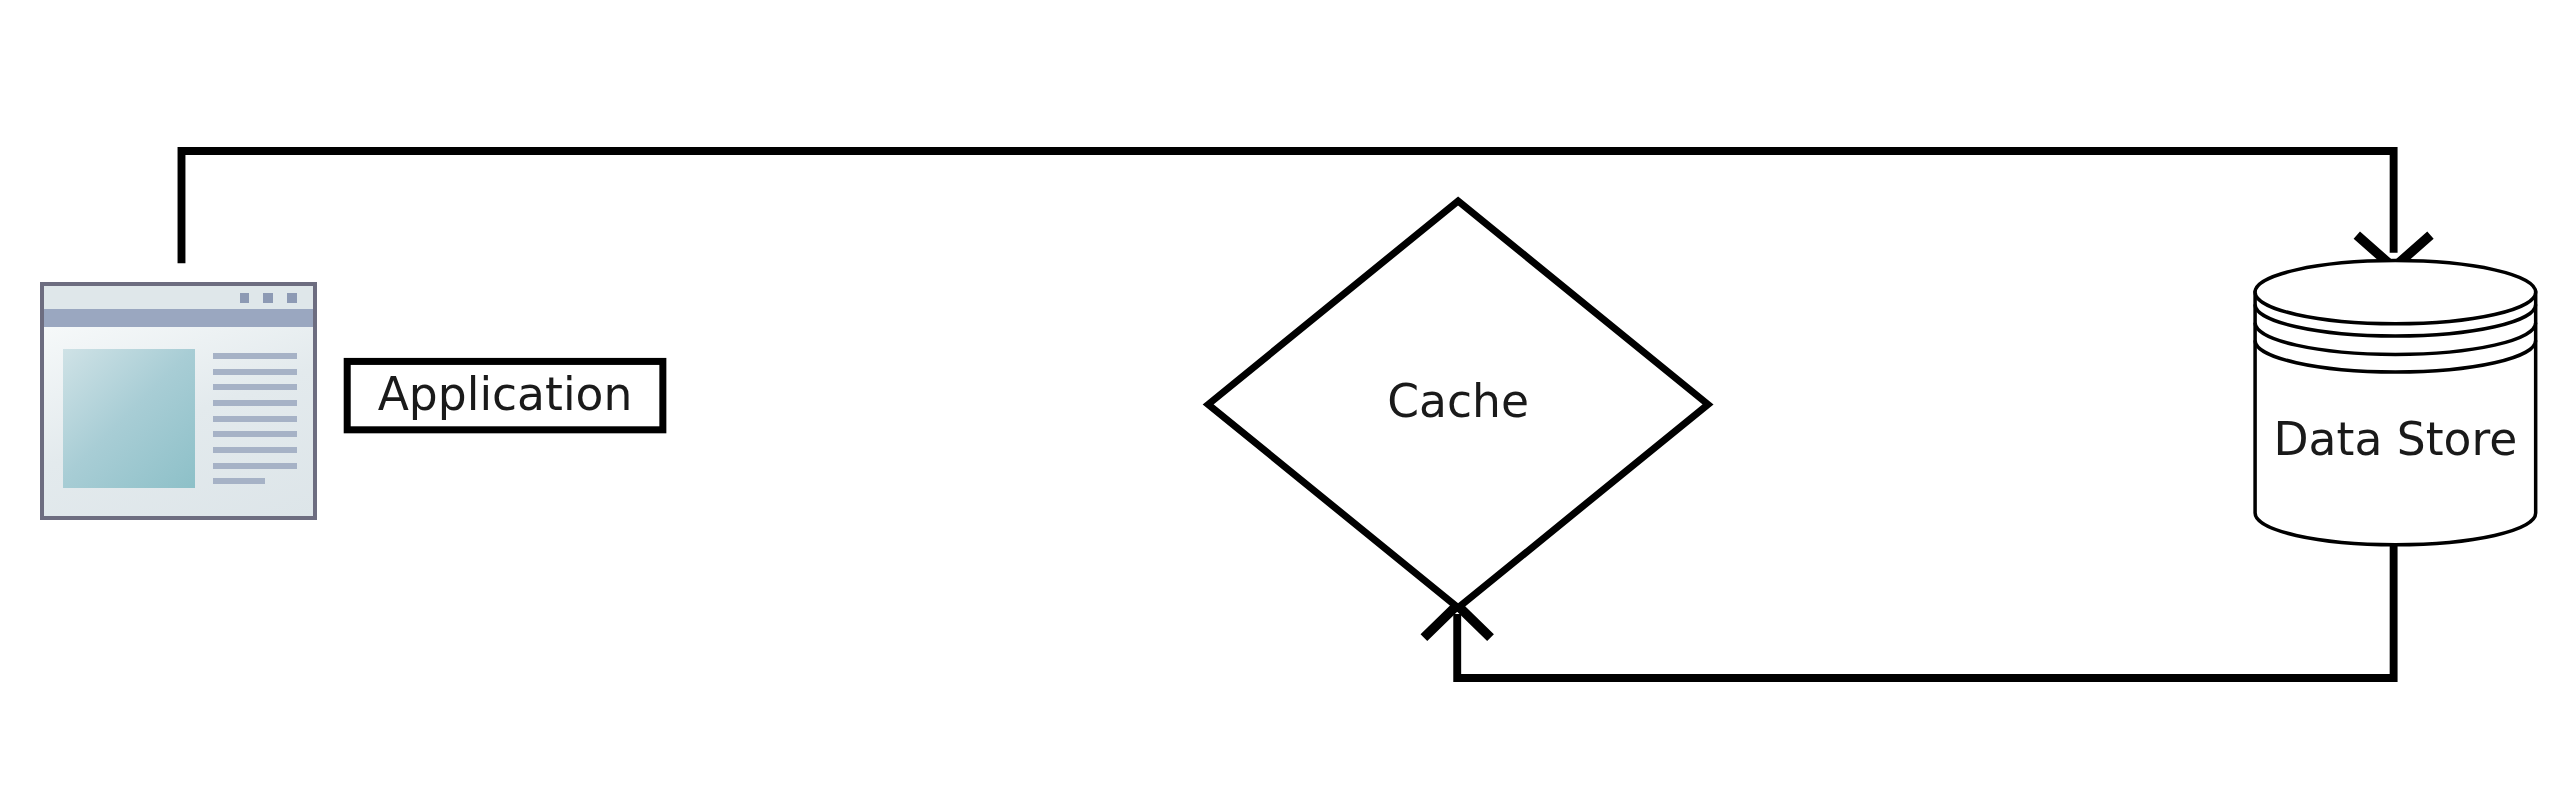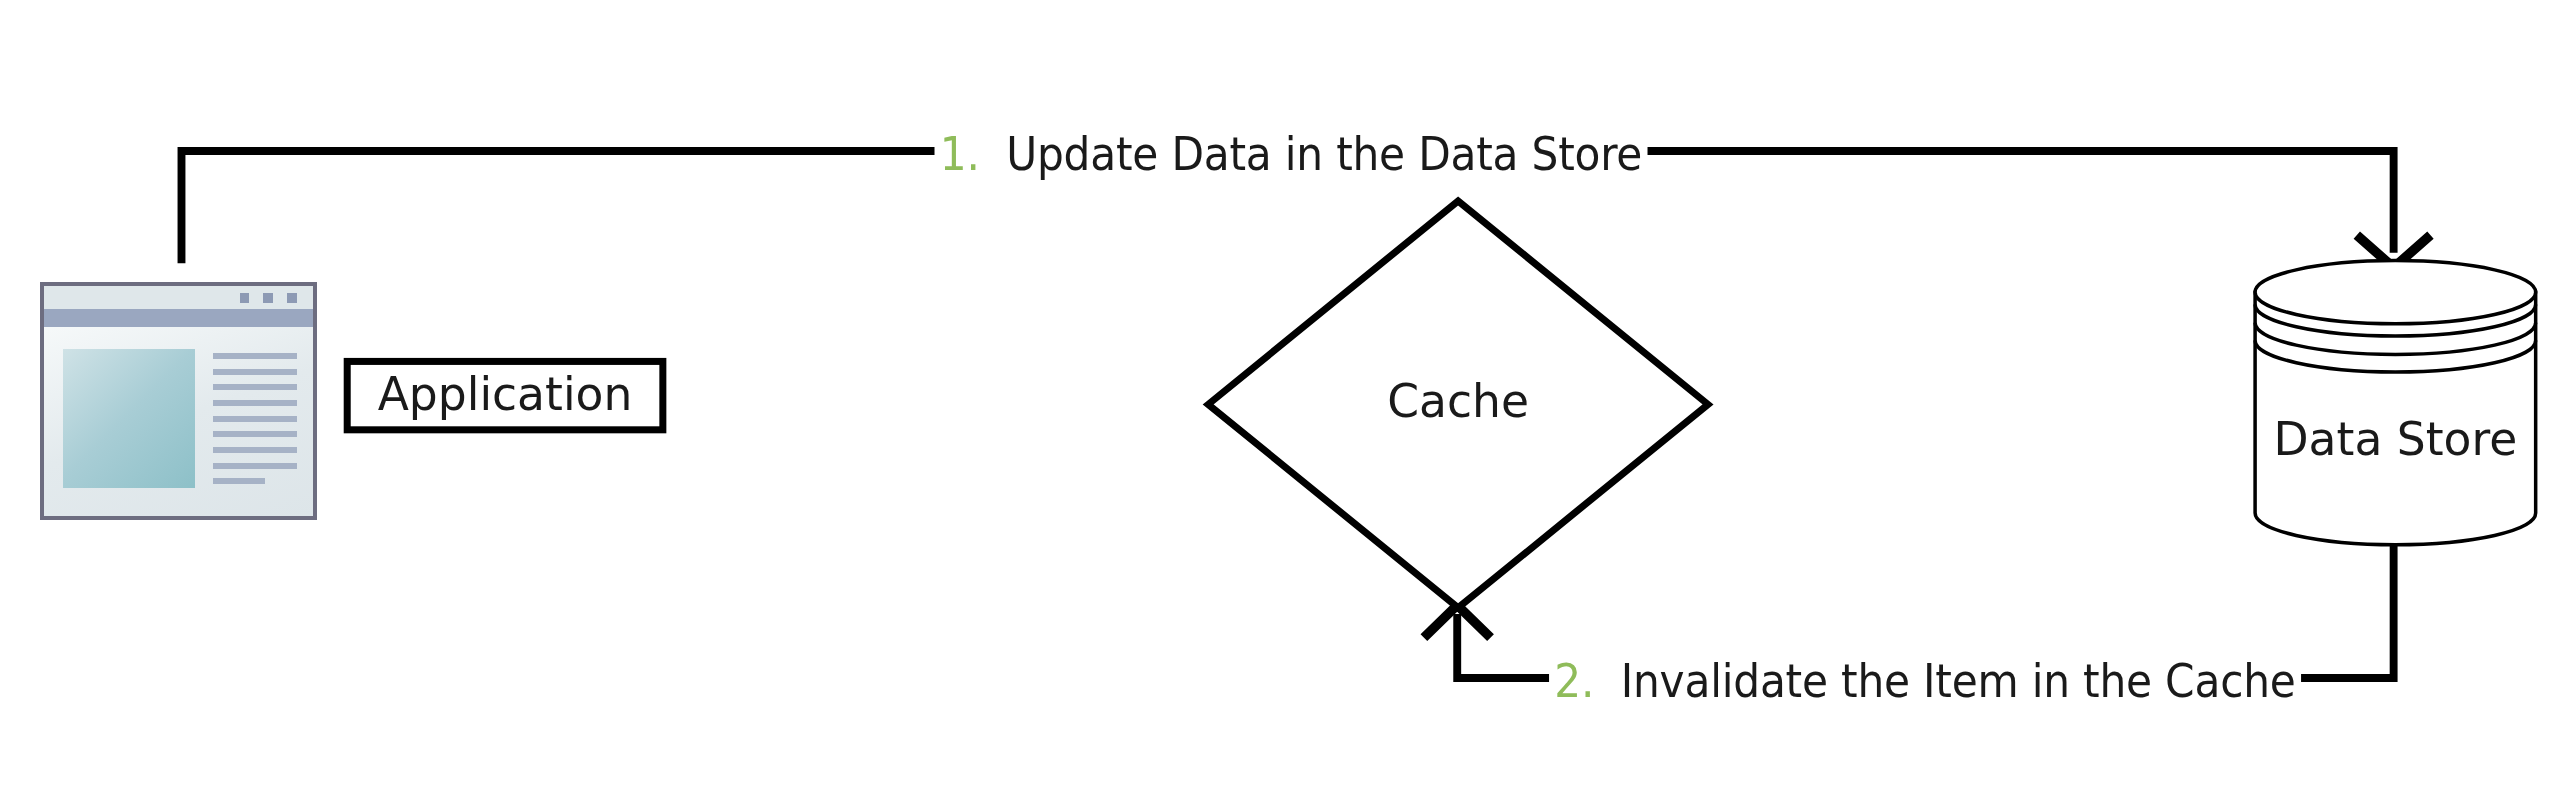--- a/index.html
+++ b/index.html
@@ -206,24 +206,16 @@
           <span class="app-line"></span>
           <span class="app-line"></span>
           <span class="app-line"></span>
           <span class="app-line"></span>
           <span class="app-line short"></span>
         </div>
       </div>
     </div>
   </div>
 
-  <div class="edge-label-text" style="left:1291px; top:153px;">
-    <span class="edge-num">1.&nbsp;</span>
-    <span>Update Data in the Data Store</span>
-  </div>
-
-  <div class="edge-label-text" style="left:1925px; top:680px;">
-    <span class="edge-num">2.&nbsp;</span>
-    <span>Invalidate the Item in the Cache</span>
-  </div>
+
 
 </div>
 
 
 </body></html>

